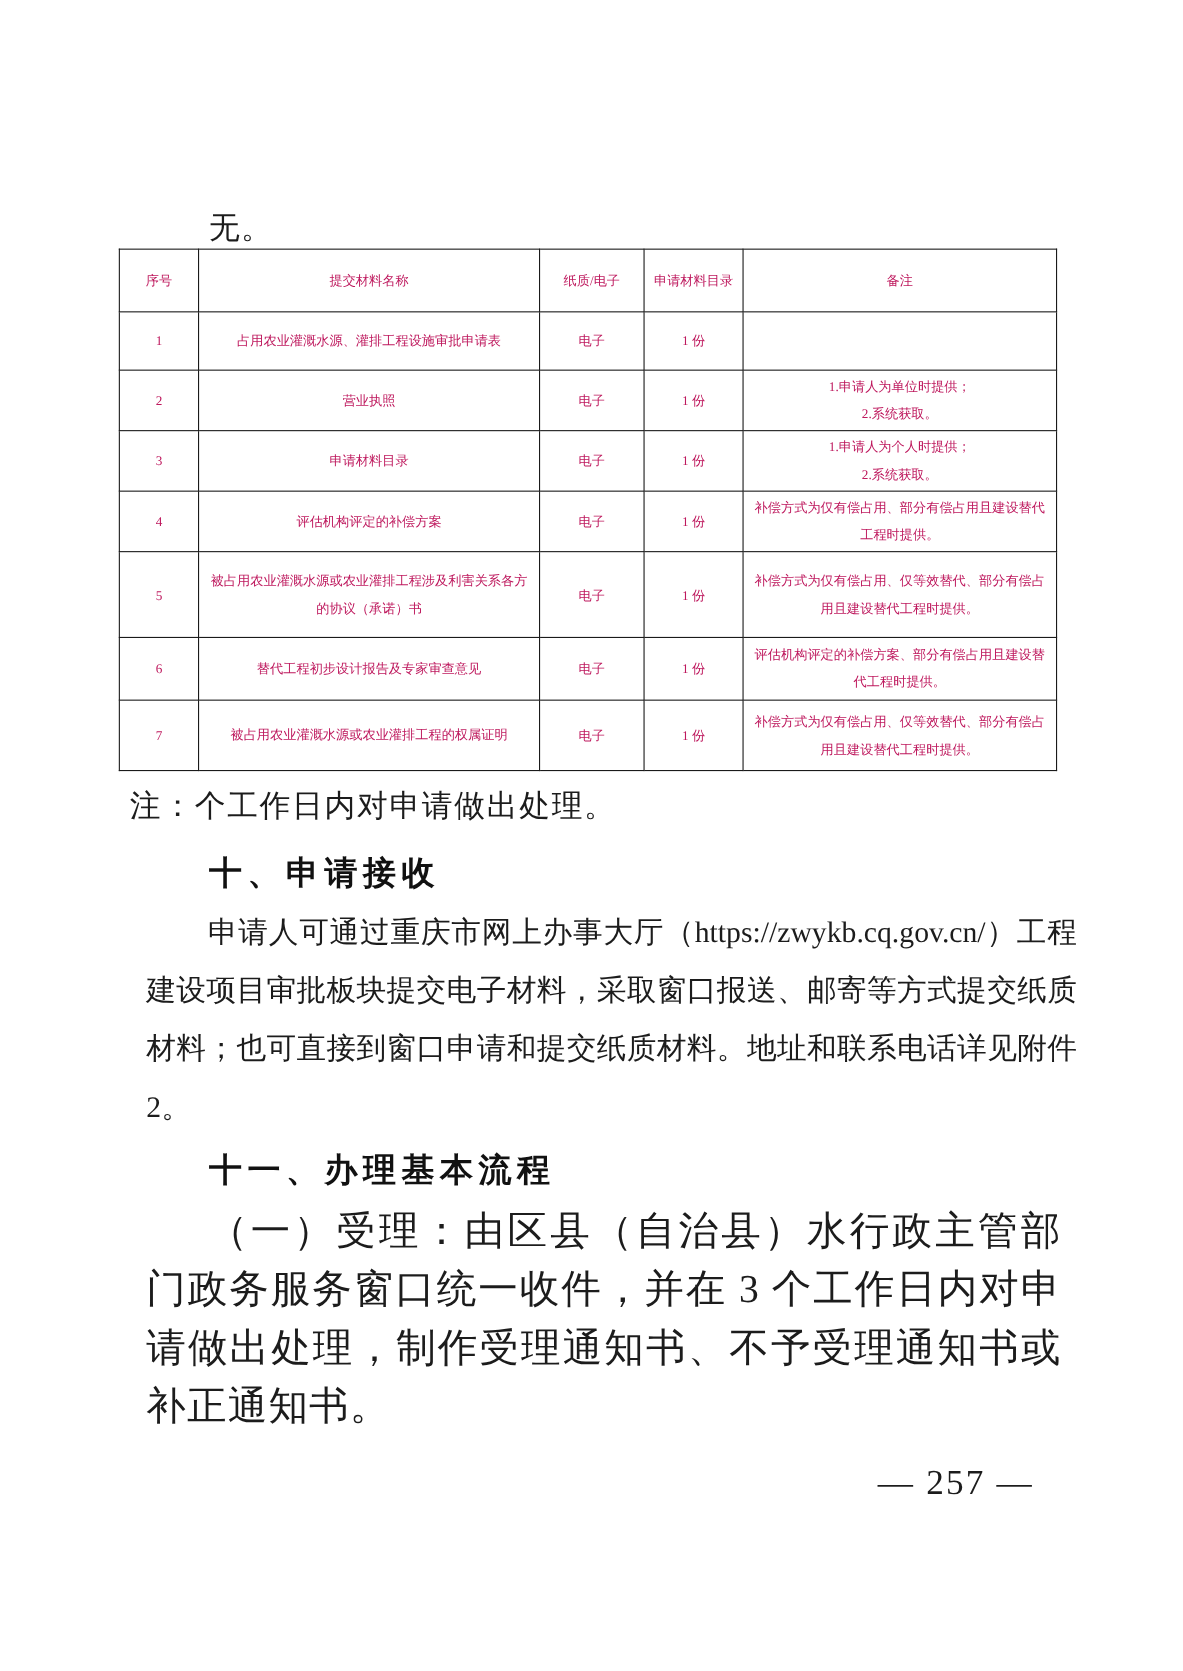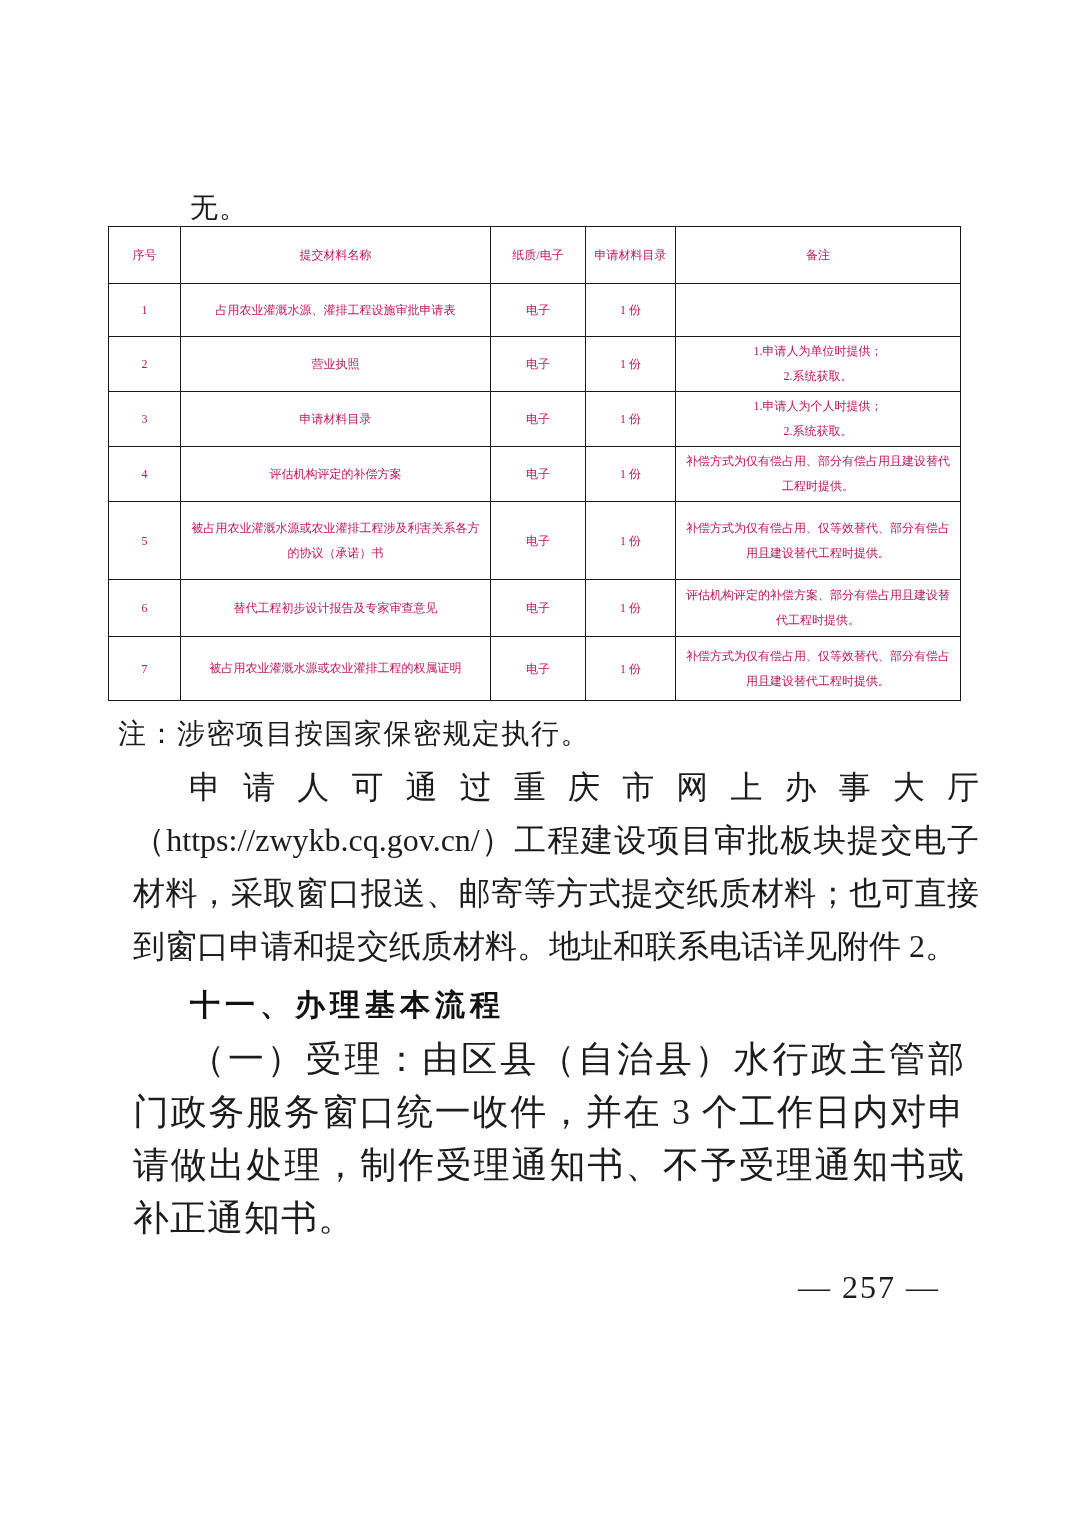--- a/index.html
+++ b/index.html
@@ -47,21 +47,21 @@
   .note {
     margin:16px 0 0 10px; font-size:28px; line-height:34px;
     letter-spacing:1.5px;
   }
 
   .para {
     margin:0 0 0 25px; text-indent:56px;
     font-size:36px; line-height:53px; letter-spacing:1px;
     text-align:justify;
   }
-  .p-ten   { margin-top:10px; margin-right:-14px; font-size:32px; letter-spacing:0; }
+  .p-ten   { margin-top:10px; margin-right:-14px; font-size:27px; letter-spacing:0; }
   .p-flow1 { margin-top:12px; }
   .p-flow2 { margin-top:0; }
 
   .footer {
     margin-top:24px; padding-right:25px; text-align:right;
     font-size:32px; letter-spacing:2px;
   }
 </style>
 </head>
 <body>
@@ -137,22 +137,23 @@
         <tr style="height:64px">
           <td>7</td>
           <td class="cell-name">被占用农业灌溉水源或农业灌排工程的权属证明</td>
           <td>电子</td>
           <td>1 份</td>
           <td class="cell-remark">补偿方式为仅有偿占用、仅等效替代、部分有偿占用且建设替代工程时提供。</td>
         </tr>
       </tbody>
     </table>
 
-    <p class="note">注：涉密项目按国家保密规定执行。</p>
+    <p class="note">注：个工作日内对申请做出处理。</p>
 
+    <h2 class="heading h-ten">十、申请接收</h2>
     <p class="para p-ten">申请人可通过重庆市网上办事大厅（https://zwykb.cq.gov.cn/）工程建设项目审批板块提交电子材料，采取窗口报送、邮寄等方式提交纸质材料；也可直接到窗口申请和提交纸质材料。地址和联系电话详见附件 2。</p>
 
     <h2 class="heading h-eleven">十一、办理基本流程</h2>
     <p class="para p-flow1">（一）受理：由区县（自治县）水行政主管部门政务服务窗口统一收件，并在 3 个工作日内对申请做出处理，制作受理通知书、不予受理通知书或补正通知书。</p>
 
     <div class="footer">— 257 —</div>
   </div>
 </div>
 
 </body></html>

